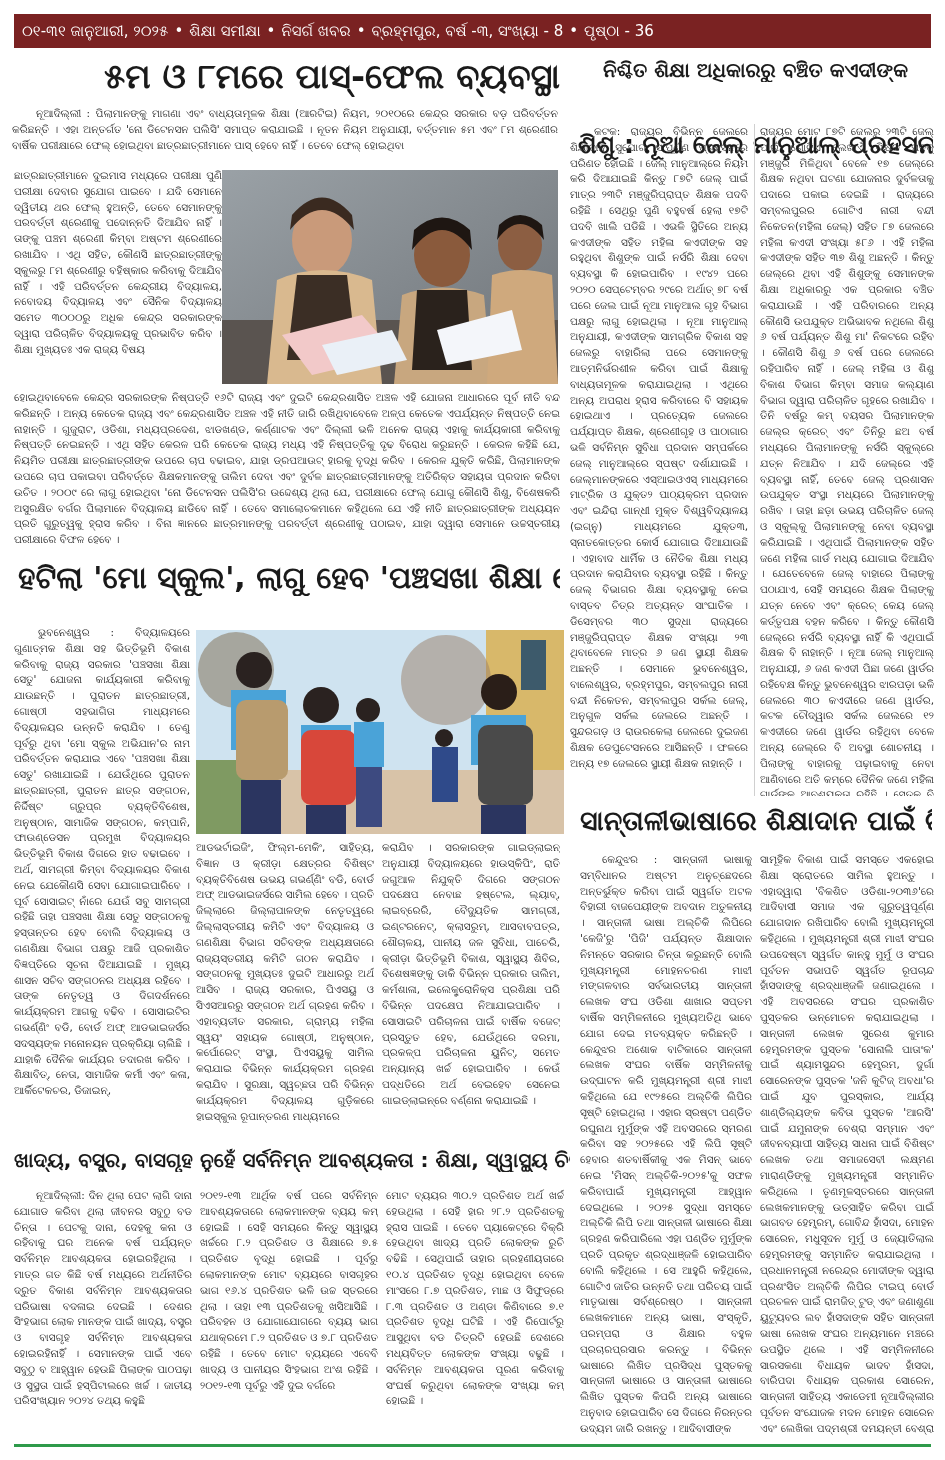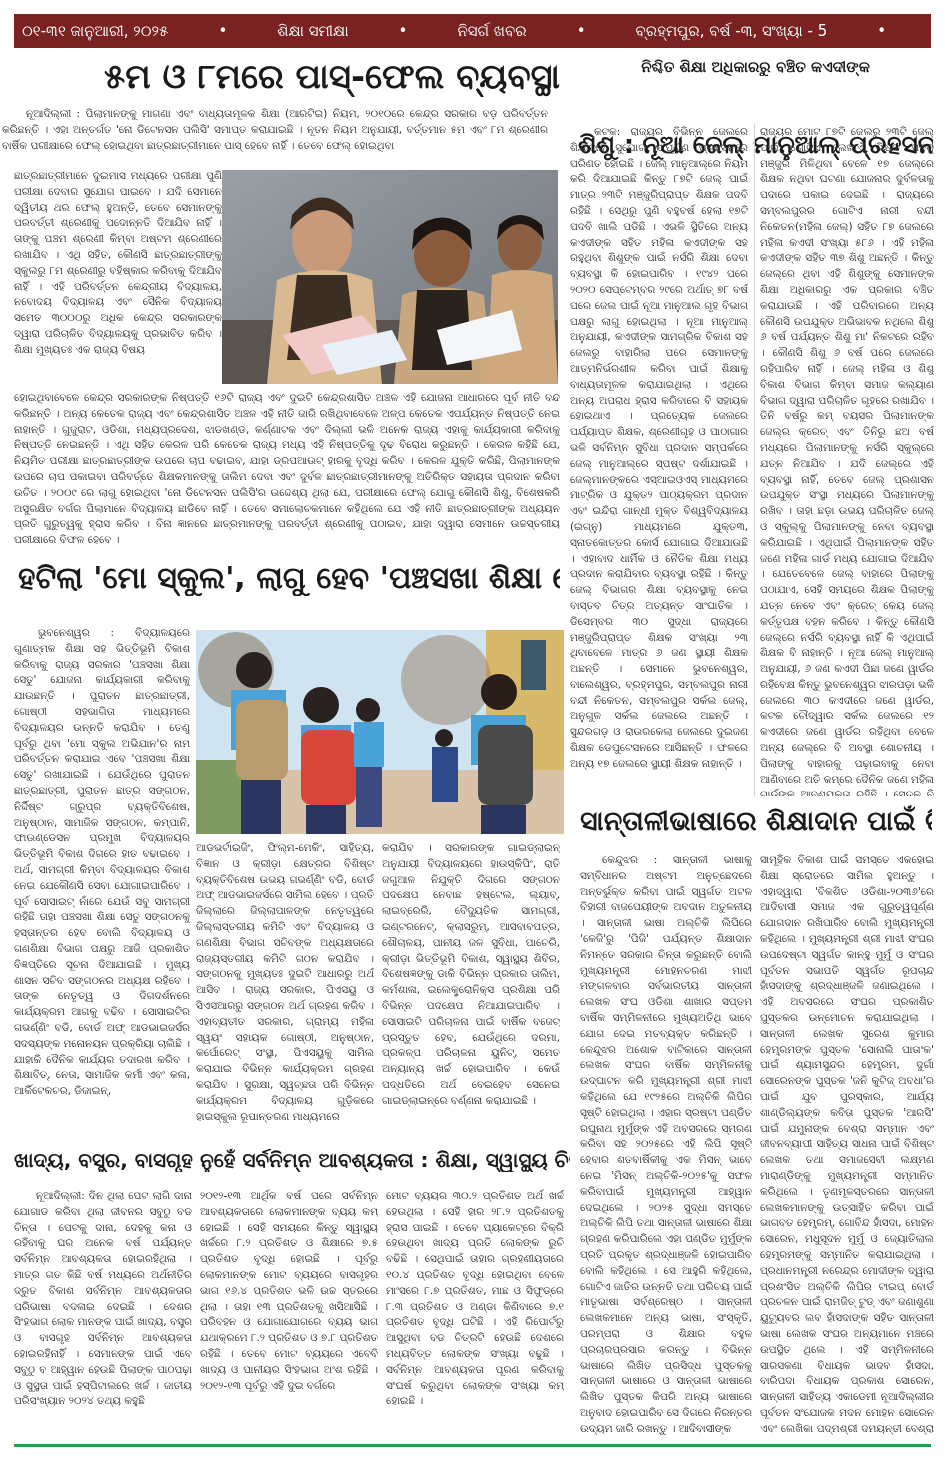--- a/index.html
+++ b/index.html
@@ -1,44 +1,44 @@
 <!DOCTYPE html>
 <html><head>
 <meta charset="utf-8">
 <style>
   html, body { margin: 0; padding: 0; background: #ffffff; }
   body { width: 945px; height: 1460px; position: relative; overflow: hidden;
          font-family: "DejaVu Sans", sans-serif; color: #222; }
   .masthead { position: absolute; left: 14px; top: 14px; width: 917px; height: 34px;
               background: #7a2222; color: #fff; display: flex; align-items: center;
-              padding-left: 8px; box-sizing: border-box; font-size: 15px; white-space: nowrap; overflow: hidden; gap: 44px; }
+              padding-left: 8px; box-sizing: border-box; font-size: 15px; white-space: nowrap; overflow: hidden; }
   .masthead span { margin-right: 6px; }
   .headline { position: absolute; font-weight: bold; color: #1a1a1a; white-space: nowrap; overflow: hidden; line-height: 1.2; }
   .body-text { position: absolute; font-size: 10.5px; line-height: 15.8px; text-align: justify; color: #2a2a2a; overflow: hidden; }
   .photo { position: absolute; overflow: hidden; }
   .rule { position: absolute; left: 14px; width: 917px; height: 3px; background: #2e9a4a; }
   .sep { position: absolute; background: #d0d0d0; width: 1px; }
 </style>
 </head>
 <body>
 
 <div class="masthead">
   <span>୦୧-୩୧ ଜାନୁଆରୀ, ୨୦୨୫</span>
   <span>•</span>
   <span>ଶିକ୍ଷା ସମୀକ୍ଷା</span>
   <span>•</span>
   <span>ନିସର୍ଗ ଖବର</span>
   <span>•</span>
-  <span>ବ୍ରହ୍ମପୁର, ବର୍ଷ -୩, ସଂଖ୍ୟା - 5</span>
+  <span>ବ୍ରହ୍ମପୁର, ବର୍ଷ -୩, ସଂଖ୍ୟା - 8</span>
   <span>•</span>
   <span>ପୃଷ୍ଠା - 36</span>
 </div>
 
 <div class="headline" style="left:30px; top:56px; width:530px; font-size:34px;text-align:right;">୫ମ ଓ ୮ମରେ ପାସ୍‌-ଫେଲ ବ୍ୟବସ୍ଥା</div>
-<div class="body-text" style="left:2px; top:106px; width:546px; height:62px; text-indent:24px;">ନୂଆଦିଲ୍ଲୀ : ପିଲାମାନଙ୍କୁ ମାଗଣା ଏବଂ ବାଧ୍ୟତାମୂଳକ ଶିକ୍ଷା (ଆରଟିଇ) ନିୟମ, ୨୦୧୦ରେ କେନ୍ଦ୍ର ସରକାର ବଡ଼ ପରିବର୍ତ୍ତନ କରିଛନ୍ତି । ଏହା ଅନ୍ତର୍ଗତ 'ନୋ ଡିଟେନସନ ପଲିସି' ସମାପ୍ତ କରାଯାଇଛି । ନୂତନ ନିୟମ ଅନୁଯାୟୀ, ବର୍ତ୍ତମାନ ୫ମ ଏବଂ ୮ମ ଶ୍ରେଣୀର ବାର୍ଷିକ ପରୀକ୍ଷାରେ ଫେଲ୍ ହୋଇଥିବା ଛାତ୍ରଛାତ୍ରୀମାନେ ପାସ୍ ହେବେ ନାହିଁ । ତେବେ ଫେଲ୍ ହୋଇଥିବା</div>
+<div class="body-text" style="left:12px; top:106px; width:546px; height:62px; text-indent:24px;">ନୂଆଦିଲ୍ଲୀ : ପିଲାମାନଙ୍କୁ ମାଗଣା ଏବଂ ବାଧ୍ୟତାମୂଳକ ଶିକ୍ଷା (ଆରଟିଇ) ନିୟମ, ୨୦୧୦ରେ କେନ୍ଦ୍ର ସରକାର ବଡ଼ ପରିବର୍ତ୍ତନ କରିଛନ୍ତି । ଏହା ଅନ୍ତର୍ଗତ 'ନୋ ଡିଟେନସନ ପଲିସି' ସମାପ୍ତ କରାଯାଇଛି । ନୂତନ ନିୟମ ଅନୁଯାୟୀ, ବର୍ତ୍ତମାନ ୫ମ ଏବଂ ୮ମ ଶ୍ରେଣୀର ବାର୍ଷିକ ପରୀକ୍ଷାରେ ଫେଲ୍ ହୋଇଥିବା ଛାତ୍ରଛାତ୍ରୀମାନେ ପାସ୍ ହେବେ ନାହିଁ । ତେବେ ଫେଲ୍ ହୋଇଥିବା</div>
 <div class="body-text" style="left:14px; top:168px; width:208px; height:222px;">ଛାତ୍ରଛାତ୍ରୀମାନେ ଦୁଇମାସ ମଧ୍ୟରେ ପରୀକ୍ଷା ପୁଣି ପରୀକ୍ଷା ଦେବାର ସୁଯୋଗ ପାଇବେ । ଯଦି ସେମାନେ ଦ୍ୱିତୀୟ ଥର ଫେଲ୍ ହୁଅନ୍ତି, ତେବେ ସେମାନଙ୍କୁ ପରବର୍ତ୍ତୀ ଶ୍ରେଣୀକୁ ପଦୋନ୍ନତି ଦିଆଯିବ ନାହିଁ । ତାଙ୍କୁ ପଞ୍ଚମ ଶ୍ରେଣୀ କିମ୍ବା ଅଷ୍ଟମ ଶ୍ରେଣୀରେ ରଖାଯିବ । ଏଥି ସହିତ, କୌଣସି ଛାତ୍ରଛାତ୍ରୀଙ୍କୁ ସ୍କୁଲରୁ ୮ମ ଶ୍ରେଣୀରୁ ବହିଷ୍କାର କରିବାକୁ ଦିଆଯିବ ନାହିଁ । ଏହି ପରିବର୍ତ୍ତନ କେନ୍ଦ୍ରୀୟ ବିଦ୍ୟାଳୟ, ନବୋଦୟ ବିଦ୍ୟାଳୟ ଏବଂ ସୈନିକ ବିଦ୍ୟାଳୟ ସମେତ ୩୦୦୦ରୁ ଅଧିକ କେନ୍ଦ୍ର ସରକାରଙ୍କ ଦ୍ୱାରା ପରିଚାଳିତ ବିଦ୍ୟାଳୟକୁ ପ୍ରଭାବିତ କରିବ । ଶିକ୍ଷା ମୁଖ୍ୟତଃ ଏକ ରାଜ୍ୟ ବିଷୟ</div>
 <div class="photo" style="left:222px; top:170px; width:336px; height:214px;">
   <svg width="336" height="214" viewBox="0 0 336 214">
     <defs>
       <linearGradient id="wall" x1="0" y1="0" x2="1" y2="1">
         <stop offset="0" stop-color="#9aa1a6"></stop>
           <stop offset="1" stop-color="#6e7378"></stop>
       </linearGradient>
     </defs>
     <rect width="336" height="214" fill="url(#wall)"></rect>
@@ -96,21 +96,21 @@
 
     <circle cx="303" cy="62" r="18" fill="#2a1e18"></circle>
     <rect x="275" y="85" width="55" height="50" fill="#4aa3d8"></rect>
     <rect x="282" y="95" width="55" height="80" rx="10" fill="#4a4a4a"></rect>
     <rect x="285" y="175" width="45" height="29" fill="#2b3560"></rect>
   </svg>
 </div>
 <div class="body-text" style="left:196px; top:840px; width:178px; height:295px;">ଆଡଭର୍ଟାଇଜିଂ, ଫିଲ୍ମ-ମେକିଂ, ସାହିତ୍ୟ, ବିଜ୍ଞାନ ଓ କ୍ରୀଡ଼ା କ୍ଷେତ୍ରର ବିଶିଷ୍ଟ ବ୍ୟକ୍ତିବିଶେଷ ଉଭୟ ଗଭର୍ଣ୍ଣିଂ ବଡି, ବୋର୍ଡ ଅଫ୍ ଆଡଭାଇଜର୍ସରେ ସାମିଲ ହେବେ । ପ୍ରତି ଜିଲ୍ଲାରେ ଜିଲ୍ଲାପାଳଙ୍କ ନେତୃତ୍ୱରେ ଜିଲ୍ଲାସ୍ତରୀୟ କମିଟି ଏବଂ ବିଦ୍ୟାଳୟ ଓ ଗଣଶିକ୍ଷା ବିଭାଗ ସଚିବଙ୍କ ଅଧ୍ୟକ୍ଷତାରେ ରାଜ୍ୟସ୍ତରୀୟ କମିଟି ଗଠନ କରାଯିବ । ସଙ୍ଗଠନକୁ ମୁଖ୍ୟତଃ ଦୁଇଟି ଆଧାରରୁ ଅର୍ଥ ଆସିବ । ରାଜ୍ୟ ସରକାର, ପିଏସୟୁ ଓ ସିଏସଆରରୁ ସଙ୍ଗଠନ ଅର୍ଥ ଗ୍ରହଣ କରିବ । ଏହାବ୍ୟତୀତ ସରକାର, ଗ୍ରାମ୍ୟ ମହିଳା ସ୍ୱୟଂ ସହାୟକ ଗୋଷ୍ଠୀ, ଅନୁଷ୍ଠାନ, କର୍ପୋରେଟ୍ ସଂସ୍ଥା, ପିଏସୟୁକୁ ସାମିଲ କରାଯାଇ ବିଭିନ୍ନ କାର୍ଯ୍ୟକ୍ରମ ଗ୍ରହଣ କରାଯିବ । ସୁରକ୍ଷା, ସ୍ୱଚ୍ଛତା ପରି ବିଭିନ୍ନ କାର୍ଯ୍ୟକ୍ରମ ବିଦ୍ୟାଳୟ ଗୁଡ଼ିକରେ ହାଇସ୍କୁଲ ରୂପାନ୍ତରଣ ମାଧ୍ୟମରେ</div>
 <div class="body-text" style="left:382px; top:840px; width:178px; height:295px;">କରାଯିବ । ସରକାରଙ୍କ ଗାଇଡ୍‌ଲାଇନ୍ ଅନୁଯାୟୀ ବିଦ୍ୟାଳୟରେ ହାଉସ୍‌କିପିଂ, ରାତି ଜଗୁଆଳ ନିଯୁକ୍ତି ଦିଗରେ ସଙ୍ଗଠନ ପଦକ୍ଷେପ ନେବାଛ ହଷ୍ଟେଲ, ଲ୍ୟାବ୍, ଲାଇବ୍ରେରି, ବୈଦ୍ୟୁତିକ ସାମଗ୍ରୀ, ଇଣ୍ଟରନେଟ୍, କ୍ଲାସରୁମ୍, ଆସବାବପତ୍ର, ଶୌଚାଳୟ, ପାନୀୟ ଜଳ ସୁବିଧା, ପାଚେରି, କ୍ରୀଡ଼ା ଭିତ୍ତିଭୂମି ବିକାଶ, ସ୍ୱାସ୍ଥ୍ୟ ଶିବିର, ବିଶେଷଜ୍ଞଙ୍କୁ ଡାକି ବିଭିନ୍ନ ପ୍ରକାର ତାଲିମ, କର୍ମଶାଳା, ଇଲେକ୍ଟ୍ରୋନିକ୍ସ ପ୍ରଶିକ୍ଷା ପରି ବିଭିନ୍ନ ପଦକ୍ଷେପ ନିଆଯାଇପାରିବ । ସୋସାଇଟି ପରିଚାଳନା ପାଇଁ ବାର୍ଷିକ ବଜେଟ୍ ପ୍ରସ୍ତୁତ ହେବ, ଯେଉଁଥିରେ ଦରମା, ପ୍ରକଳ୍ପ ପରିଚାଳନା ୟୁନିଟ୍, ସମେତ ଅନ୍ୟାନ୍ୟ ଖର୍ଚ୍ଚ ହୋଇପାରିବ । କେଉଁ ପଦ୍ଧତିରେ ଅର୍ଥ ବେଇହେବ ସେନେଇ ଗାଇଡ୍‌ଲାଇନ୍‌ରେ ବର୍ଣ୍ଣନା କରାଯାଇଛି ।</div>
 
-<div class="headline" style="left:578px; top:58px; width:355px; font-size:15px; text-align:center;">ନିଶ୍ଚିତ ଶିକ୍ଷା ଅଧିକାରରୁ ବଞ୍ଚିତ କଏଦୀଙ୍କ</div>
+<div class="headline" style="left:578px; top:58px; width:355px; font-size:20px; text-align:center;">ନିଶ୍ଚିତ ଶିକ୍ଷା ଅଧିକାରରୁ ବଞ୍ଚିତ କଏଦୀଙ୍କ</div>
 <div class="headline" style="left:578px; top:90px; width:355px; font-size:25px; text-align:center;margin-top:40px;">ଶିଶୁ : ନୂଆ ଜେଲ୍ ମାନୁଆଲ୍ ପ୍ରହସନ</div>
 <div class="body-text" style="left:570px; top:124px; width:178px; height:672px; text-indent:24px;">କଟକ: ରାଜ୍ୟର ବିଭିନ୍ନ ଜେଲରେ ଶିକ୍ଷାଦାନ ସୁଯୋଗ ସଂପୂର୍ଣ୍ଣ ପ୍ରହସନରେ ପରିଣତ ହୋଇଛି । ଜେଲ୍ ମାନୁଆଲ୍‌ରେ ନିୟମ କରି ଦିଆଯାଇଛି କିନ୍ତୁ ୮୭ଟି ଜେଲ୍ ପାଇଁ ମାତ୍ର ୨୩ଟି ମଞ୍ଜୁରିପ୍ରାପ୍ତ ଶିକ୍ଷକ ପଦବି ରହିଛି । ସେଥିରୁ ପୁଣି ବହୁବର୍ଷ ହେଲା ୧୭ଟି ପଦବି ଖାଲି ପଡିଛି । ଏଭଳି ସ୍ଥିତିରେ ଅନ୍ୟ କଏଦୀଙ୍କ ସହିତ ମହିଳା କଏଦୀଙ୍କ ସହ ରହୁଥିବା ଶିଶୁଙ୍କ ପାଇଁ ନର୍ସରି ଶିକ୍ଷା ଦେବା ବ୍ୟବସ୍ଥା କି ହୋଇପାରିବ । ୧୯୪୨ ପରେ ୨୦୨୦ ସେପ୍ଟେମ୍ବର ୨୯ରେ ଅର୍ଥାତ୍ ୭୮ ବର୍ଷ ପରେ ଜେଲ ପାଇଁ ନୂଆ ମାନୁଆଲ ଗୃହ ବିଭାଗ ପକ୍ଷରୁ ଲାଗୁ ହୋଇଥିଲା । ନୂଆ ମାନୁଆଲ୍ ଅନୁଯାୟୀ, କଏଦୀଙ୍କ ସାମଗ୍ରିକ ବିକାଶ ସହ ଜେଲରୁ ବାହାରିଲା ପରେ ସେମାନଙ୍କୁ ଆତ୍ମନିର୍ଭରଶୀଳ କରିବା ପାଇଁ ଶିକ୍ଷାକୁ ବାଧ୍ୟତାମୂଳକ କରାଯାଇଥିଲା । ଏଥିରେ ଅନ୍ୟ ଅପରାଧ ହ୍ରାସ କରିବାରେ ବି ସହାୟକ ହୋଇଥାଏ । ପ୍ରତ୍ୟେକ ଜେଲରେ ପର୍ଯ୍ୟାପ୍ତ ଶିକ୍ଷକ, ଶ୍ରେଣୀଗୃହ ଓ ପାଠାଗାର ଭଳି ସର୍ବନିମ୍ନ ସୁବିଧା ପ୍ରଦାନ ସମ୍ପର୍କରେ ଜେଲ୍ ମାନୁଆଲ୍‌ରେ ସ୍ପଷ୍ଟ ଦର୍ଶାଯାଇଛି । ଜେଲ୍‌ମାନଙ୍କରେ ଏସ୍‌ଆଇଓଏସ୍ ମାଧ୍ୟମରେ ମାଟ୍ରିକ ଓ ଯୁକ୍ତ୨ ପାଠ୍ୟକ୍ରମ ପ୍ରଦାନ ଏବଂ ଇନ୍ଦିରା ଗାନ୍ଧୀ ମୁକ୍ତ ବିଶ୍ୱବିଦ୍ୟାଳୟ (ଇଗ୍ନୁ) ମାଧ୍ୟମରେ ଯୁକ୍ତ୩, ସ୍ନାତକୋତ୍ତର କୋର୍ସ ଯୋଗାଇ ଦିଆଯାଉଛି । ଏହାବାଦ ଧାର୍ମିକ ଓ ନୈତିକ ଶିକ୍ଷା ମଧ୍ୟ ପ୍ରଦାନ କରାଯିବାର ବ୍ୟବସ୍ଥା ରହିଛି । କିନ୍ତୁ ଜେଲ୍ ବିଭାଗର ଶିକ୍ଷା ବ୍ୟବସ୍ଥାକୁ ନେଇ ବାସ୍ତବ ଚିତ୍ର ଅତ୍ୟନ୍ତ ସାଂଘାତିକ । ଡିସେମ୍ବର ୩୦ ସୁଦ୍ଧା ରାଜ୍ୟରେ ମଞ୍ଜୁରିପ୍ରାପ୍ତ ଶିକ୍ଷକ ସଂଖ୍ୟା ୨୩ ଥିବାବେଳେ ମାତ୍ର ୬ ଜଣ ସ୍ଥାୟୀ ଶିକ୍ଷକ ଅଛନ୍ତି । ସେମାନେ ଭୁବନେଶ୍ୱର, ବାଲେଶ୍ୱର, ବ୍ରହ୍ମପୁର, ସମ୍ବଲପୁର ନାରୀ ବନ୍ଦୀ ନିକେତନ, ସମ୍ବଲପୁର ସର୍କଲ ଜେଲ୍, ଅନୁଗୁଳ ସର୍କଲ ଜେଲରେ ଅଛନ୍ତି । ସୁନ୍ଦରଗଡ଼ ଓ ରାଉରକେଲା ଜେଲରେ ଦୁଇଜଣ ଶିକ୍ଷକ ଡେପୁଟେସନରେ ଆସିଛନ୍ତି । ଫଳରେ ଅନ୍ୟ ୧୭ ଜେଲରେ ସ୍ଥାୟୀ ଶିକ୍ଷକ ନାହାନ୍ତି ।</div>
 <div class="sep" style="left:754px; top:124px; height:672px;"></div>
 <div class="body-text" style="left:760px; top:124px; width:174px; height:672px;">ରାଜ୍ୟର ମୋଟ ୮୭ଟି ଜେଲରୁ ୨୩ଟି ଜେଲ୍ ପାଇଁ ଗୋଟିଏ ଲେଖାଏଁ ଶିକ୍ଷକ ପଦକୁ ମଞ୍ଜୁରି ମିଳିଥିବା ବେଳେ ୧୭ ଜେଲ୍‌ରେ ଶିକ୍ଷକ ନଥିବା ଘଟଣା ଯୋଜନାର ଦୁର୍ବଳତାକୁ ପଦାରେ ପକାଇ ଦେଇଛି । ରାଜ୍ୟରେ ସମ୍ବଲପୁରର ଗୋଟିଏ ନାରୀ ବନ୍ଦୀ ନିକେତନ(ମହିଳା ଜେଲ୍) ସହିତ ୮୭ ଜେଲରେ ମହିଳା କଏଦୀ ସଂଖ୍ୟା ୫୮୬ । ଏହି ମହିଳା କଏଦୀଙ୍କ ସହିତ ୩୭ ଶିଶୁ ଅଛନ୍ତି । କିନ୍ତୁ ଜେଲ୍‌ରେ ଥିବା ଏହି ଶିଶୁଙ୍କୁ ସେମାନଙ୍କ ଶିକ୍ଷା ଅଧିକାରରୁ ଏକ ପ୍ରକାର ବଞ୍ଚିତ କରାଯାଉଛି । ଏହି ପରିବାରରେ ଅନ୍ୟ କୌଣସି ଉପଯୁକ୍ତ ଅଭିଭାବକ ନଥିଲେ ଶିଶୁ ୬ ବର୍ଷ ପର୍ଯ୍ୟନ୍ତ ଶିଶୁ ମା' ନିକଟରେ ରହିବ । କୌଣସି ଶିଶୁ ୬ ବର୍ଷ ପରେ ଜେଲରେ ରହିପାରିବ ନାହିଁ । ଜେଲ୍ ମହିଳା ଓ ଶିଶୁ ବିକାଶ ବିଭାଗ କିମ୍ବା ସମାଜ କଲ୍ୟାଣ ବିଭାଗ ଦ୍ୱାରା ପରିଚାଳିତ ଗୃହରେ ରଖାଯିବ । ତିନି ବର୍ଷରୁ କମ୍ ବୟସର ପିଲାମାନଙ୍କ ଜେଲ୍‌ର କ୍ରେଚ୍ ଏବଂ ତିନିରୁ ଛଅ ବର୍ଷ ମଧ୍ୟରେ ପିଲାମାନଙ୍କୁ ନର୍ସରି ସ୍କୁଲ୍‌ରେ ଯତ୍ନ ନିଆଯିବ । ଯଦି ଜେଲ୍‌ରେ ଏହି ବ୍ୟବସ୍ଥା ନାହିଁ, ତେବେ ଜେଲ୍ ପ୍ରଶାସନ ଉପଯୁକ୍ତ ସଂସ୍ଥା ମଧ୍ୟରେ ପିଲାମାନଙ୍କୁ ରଖିବ । ତାହା ଛଡ଼ା ଉଭୟ ପରିଚାଳିତ ଜେଲ୍ ଓ ସ୍କୁଲ୍‌କୁ ପିଲାମାନଙ୍କୁ ନେବା ବ୍ୟବସ୍ଥା କରିଯାଇଛି । ଏଥିପାଇଁ ପିଲାମାନଙ୍କ ସହିତ ଜଣେ ମହିଳା ଗାର୍ଡ ମଧ୍ୟ ଯୋଗାଇ ଦିଆଯିବ । ଯେତେବେଳେ ଜେଲ୍ ବାହାରେ ପିଲାଙ୍କୁ ପଠାଯାଏ, ସେହି ସମୟରେ ଶିକ୍ଷକ ପିଲାଙ୍କୁ ଯତ୍ନ ନେବେ ଏବଂ କ୍ରେଚ୍ କେୟ ଜେଲ୍ କର୍ତ୍ତୃପକ୍ଷ ବହନ କରିବେ । କିନ୍ତୁ କୌଣସି ଜେଲ୍‌ରେ ନର୍ସରି ବ୍ୟବସ୍ଥା ନାହିଁ କି ଏଥିପାଇଁ ଶିକ୍ଷକ ବି ନାହାନ୍ତି । ନୂଆ ଜେଲ୍ ମାନୁଆଲ୍ ଅନୁଯାୟୀ, ୬ ଜଣ କଏଦୀ ପିଛା ଜଣେ ୱାର୍ଡର ରହିବେକ୍ଷ କିନ୍ତୁ ଭୁବନେଶ୍ୱର ଝାରପଡ଼ା ଭଳି ଜେଲରେ ୩୦ କଏଦୀରେ ଜଣେ ୱାର୍ଡର, କଟକ ଚୌଦ୍ୱାର ସର୍କଲ ଜେଲରେ ୧୨ କଏଦୀରେ ଜଣେ ୱାର୍ଡର ରହିଥିବା ବେଳେ ଅନ୍ୟ ଜେଲ୍‌ରେ ବି ଅବସ୍ଥା ଶୋଚନୀୟ । ପିଲାଙ୍କୁ ବାହାରକୁ ପଢ଼ାଇବାକୁ ନେବା ଆଣିବାରେ ଅତି କମ୍‌ରେ ଦୈନିକ ଜଣେ ମହିଳା ଗାର୍ଡଙ୍କ ଆବଶ୍ୟକତା ରହିଛି । ସେତକ ବି ଯୋଗାଇବାରେ ଜେଲ୍ ବିଭାଗ ଅସହାୟ ହୋଇପଡ଼ିଛି ।</div>
 
 <div class="headline" style="left:580px; top:805px; width:352px; font-size:27px; text-align:center;">ସାନ୍ତାଳୀଭାଷାରେ ଶିକ୍ଷାଦାନ ପାଇଁ ଚିନ୍ତା</div>
 <div class="body-text" style="left:580px; top:852px; width:172px; height:584px; text-indent:22px;">କେନ୍ଦୁଝର : ସାନ୍ତାଳୀ ଭାଷାକୁ ସମ୍ବିଧାନର ଅଷ୍ଟମ ଅନୁଚ୍ଛେଦରେ ଅନ୍ତର୍ଭୁକ୍ତ କରିବା ପାଇଁ ସ୍ୱର୍ଗତ ଅଟଳ ବିହାରୀ ବାଜପେୟୀଙ୍କ ଅବଦାନ ଅତୁଳନୀୟ । ସାନ୍ତାଳୀ ଭାଷା ଅଲ୍‌ଚିକି ଲିପିରେ 'କେଜି'ରୁ 'ପିଜି' ପର୍ଯ୍ୟନ୍ତ ଶିକ୍ଷାଦାନ ନିମନ୍ତେ ସରକାର ଚିନ୍ତା କରୁଛନ୍ତି ବୋଲି ମୁଖ୍ୟମନ୍ତ୍ରୀ ମୋହନଚରଣ ମାଝୀ ମଙ୍ଗଳବାର ସର୍ବଭାରତୀୟ ସାନ୍ତାଳୀ ଲେଖକ ସଂଘ ଓଡିଶା ଶାଖାର ସପ୍ତମ ବାର୍ଷିକ ସମ୍ମିଳନୀରେ ମୁଖ୍ୟଅତିଥି ଭାବେ ଯୋଗ ଦେଇ ମତବ୍ୟକ୍ତ କରିଛନ୍ତି । କେନ୍ଦୁଝର ଅଶୋକ ବାଟିକାରେ ସାନ୍ତାଳୀ ଲେଖକ ସଂଘର ବାର୍ଷିକ ସମ୍ମିଳନୀକୁ ଉଦ୍‌ଘାଟନ କରି ମୁଖ୍ୟମନ୍ତ୍ରୀ ଶ୍ରୀ ମାଝୀ କହିଥିଲେ ଯେ ୧୯୨୫ରେ ଅଲ୍‌ଚିକି ଲିପିର ସୃଷ୍ଟି ହୋଇଥିଲା । ଏହାର ସ୍ରଷ୍ଟା ପଣ୍ଡିତ ରଘୁନାଥ ମୁର୍ମୁଙ୍କ ଏହି ଅବସରରେ ସ୍ମରଣ କରିବା ସହ ୨୦୨୫ରେ ଏହି ଲିପି ସୃଷ୍ଟି ହେବାର ଶତବାର୍ଷିକୀକୁ ଏକ ମିସନ୍ ଭାବେ ନେଇ 'ମିସନ୍ ଅଲ୍‌ଚିକି-୨୦୨୫'କୁ ସଫଳ କରିବାପାଇଁ ମୁଖ୍ୟମନ୍ତ୍ରୀ ଆହ୍ୱାନ ଦେଇଥିଲେ । ୨୦୨୫ ସୁଦ୍ଧା ସମସ୍ତେ ଅଲ୍‌ଚିକି ଲିପି ତଥା ସାନ୍ତାଳୀ ଭାଷାରେ ଶିକ୍ଷା ଗ୍ରହଣ କରିପାରିଲେ ଏହା ପଣ୍ଡିତ ମୁର୍ମୁଙ୍କ ପ୍ରତି ପ୍ରକୃତ ଶ୍ରଦ୍ଧାଞ୍ଜଳି ହୋଇପାରିବ ବୋଲି କହିଥିଲେ । ସେ ଆହୁରି କହିଥିଲେ, ଗୋଟିଏ ଜାତିର ଉନ୍ନତି ତଥା ପରିଚୟ ପାଇଁ ମାତୃଭାଷା ସର୍ବଶ୍ରେଷ୍ଠ । ସାନ୍ତାଳୀ ଲେଖକମାନେ ଅନ୍ୟ ଭାଷା, ସଂସ୍କୃତି, ପରମ୍ପରା ଓ ଶିକ୍ଷାର ବହୁଳ ପ୍ରଚାରପ୍ରସାର କରନ୍ତୁ । ବିଭିନ୍ନ ଭାଷାରେ ଲିଖିତ ପ୍ରସିଦ୍ଧ ପୁସ୍ତକକୁ ସାନ୍ତାଳୀ ଭାଷାରେ ଓ ସାନ୍ତାଳୀ ଭାଷାରେ ଲିଖିତ ପୁସ୍ତକ କିପରି ଅନ୍ୟ ଭାଷାରେ ଅନୁବାଦ ହୋଇପାରିବ ସେ ଦିଗରେ ନିରନ୍ତର ଉଦ୍ୟମ ଜାରି ରଖନ୍ତୁ । ଆଦିବାସୀଙ୍କ</div>
 <div class="body-text" style="left:760px; top:852px; width:174px; height:584px;">ସାମୂହିକ ବିକାଶ ପାଇଁ ସମସ୍ତେ ଏକହୋଇ ଶିକ୍ଷା ସ୍ରୋତରେ ସାମିଲ ହୁଅନ୍ତୁ । ଏହାଦ୍ୱାରା 'ବିକଶିତ ଓଡିଶା-୨୦୩୬'ରେ ଆଦିବାସୀ ସମାଜ ଏକ ଗୁରୁତ୍ୱପୂର୍ଣ୍ଣ ଯୋଗଦାନ ରଖିପାରିବ ବୋଲି ମୁଖ୍ୟମନ୍ତ୍ରୀ କହିଥିଲେ । ମୁଖ୍ୟମନ୍ତ୍ରୀ ଶ୍ରୀ ମାଝୀ ସଂଘର ଉପଦେଷ୍ଟା ସ୍ୱର୍ଗତ କାନ୍ହୁ ମୁର୍ମୁ ଓ ସଂଘର ପୂର୍ବତନ ସଭାପତି ସ୍ୱର୍ଗତ ରୂପଚାନ୍ଦ ହାଁସଦାଙ୍କୁ ଶ୍ରଦ୍ଧାଞ୍ଜଳି ଜଣାଇଥିଲେ । ଏହି ଅବସରରେ ସଂଘର ପ୍ରକାଶିତ ପୁସ୍ତକର ଉନ୍ମୋଚନ କରାଯାଇଥିଲା । ସାନ୍ତାଳୀ ଲେଖକ ସୁରେଶ କୁମାର ହେମ୍ବ୍ରମଙ୍କ ପୁସ୍ତକ 'ସୋନାଲି ପାତାଂକ' ପାଇଁ ଶ୍ୟାମସୁନ୍ଦର ହେମ୍ବ୍ରମ, ଦୁର୍ଗା ସୋରେନଙ୍କ ପୁସ୍ତକ 'ଜନି କୁଟିଜ୍ ଅବଧା'ର ପାଇଁ ଯୁବ ପୁରସ୍କାର, ଆର୍ଯ୍ୟ ଶାଣ୍ଡିଲ୍ୟଙ୍କ କବିତା ପୁସ୍ତକ 'ଆରସି' ପାଇଁ ଯମୁନାଙ୍କ ବେଶ୍ରା ସମ୍ମାନ ଏବଂ ଜୀବନବ୍ୟାପୀ ସାହିତ୍ୟ ସାଧନା ପାଇଁ ବିଶିଷ୍ଟ ଲେଖକ ତଥା ସମାଜସେବୀ ଲକ୍ଷ୍ମଣ ମାରାଣ୍ଡିଙ୍କୁ ମୁଖ୍ୟମନ୍ତ୍ରୀ ସମ୍ମାନିତ କରିଥିଲେ । ତୃଣମୂଳସ୍ତରରେ ସାନ୍ତାଳୀ ଲେଖକମାନଙ୍କୁ ଉତ୍ସାହିତ କରିବା ପାଇଁ ଭାଗବତ ହେମ୍ବ୍ରମ୍, ଗୋବିନ୍ଦ ହାଁସଦା, ମୋହନ ସୋରେନ, ମଧୁସୂଦନ ମୁର୍ମୁ ଓ ଜ୍ୟୋତିଲାଲ ହେମ୍ବ୍ରମଙ୍କୁ ସମ୍ମାନିତ କରାଯାଇଥିଲା । ପ୍ରଧାନମନ୍ତ୍ରୀ ନରେନ୍ଦ୍ର ମୋଦୀଙ୍କ ଦ୍ୱାରା ପ୍ରଶଂସିତ ଅଲ୍‌ଚିକି ଲିପିର ଟାଇପ୍ ବୋର୍ଡ ପ୍ରଚଳନ ପାଇଁ ରାମଜିତ୍ ଟୁଡ୍ ଏବଂ ଜଣାଶୁଣା ୟୁଟ୍ୟୁବର ଲବ ହାଁସଦାଙ୍କ ସହିତ ସାନ୍ତାଳୀ ଭାଷା ଲେଖକ ସଂଘର ଅନ୍ୟମାନେ ମଞ୍ଚରେ ଉପସ୍ଥିତ ଥିଲେ । ଏହି ସମ୍ମିଳନୀରେ ସାରସକଣା ବିଧାୟକ ଭାଦବ ହାଁସଦା, ବାରିପଦା ବିଧାୟକ ପ୍ରକାଶ ସୋରେନ, ସାନ୍ତାଳୀ ସାହିତ୍ୟ ଏକାଡେମୀ ନୂଆଦିଲ୍ଲୀର ପୂର୍ବତନ ସଂଯୋଜକ ମଦନ ମୋହନ ସୋରେନ ଏବଂ ଲେଖିକା ପଦ୍ମଶ୍ରୀ ଦମୟନ୍ତୀ ବେଶ୍ରା ଯୋଗଦେଇଥିଲେ ।</div>
 
 <div class="headline" style="left:14px; top:1148px; width:556px; font-size:20px;">ଖାଦ୍ୟ, ବସ୍ତ୍ର, ବାସଗୃହ ନୁହେଁ ସର୍ବନିମ୍ନ ଆବଶ୍ୟକତା : ଶିକ୍ଷା, ସ୍ୱାସ୍ଥ୍ୟ ଚିନ୍ତା ଅଧିକ</div>

